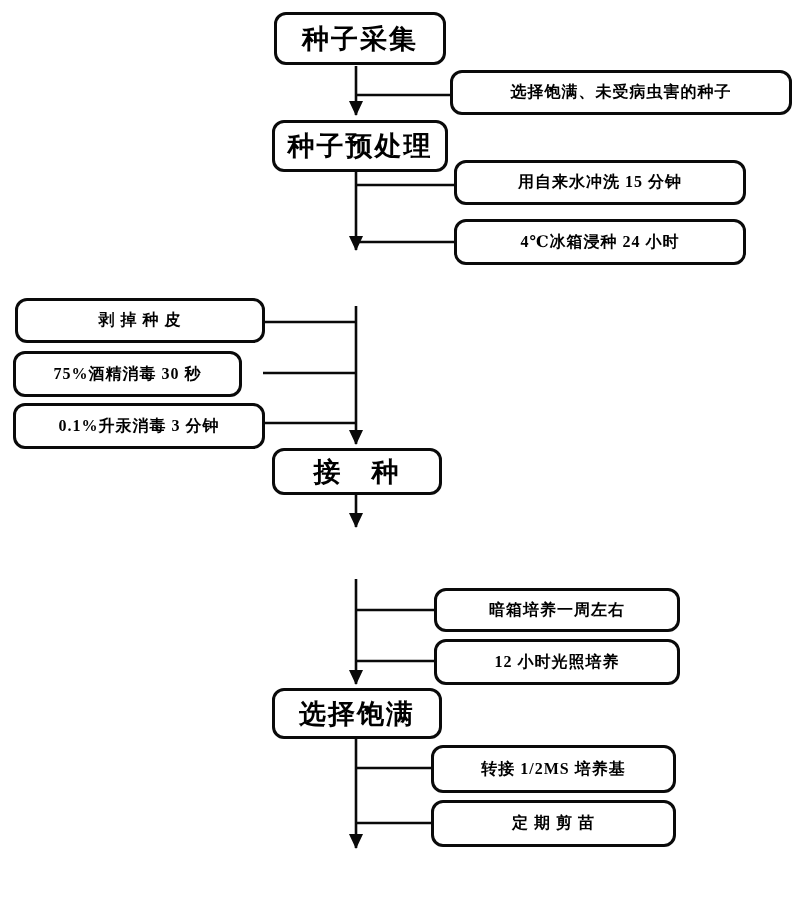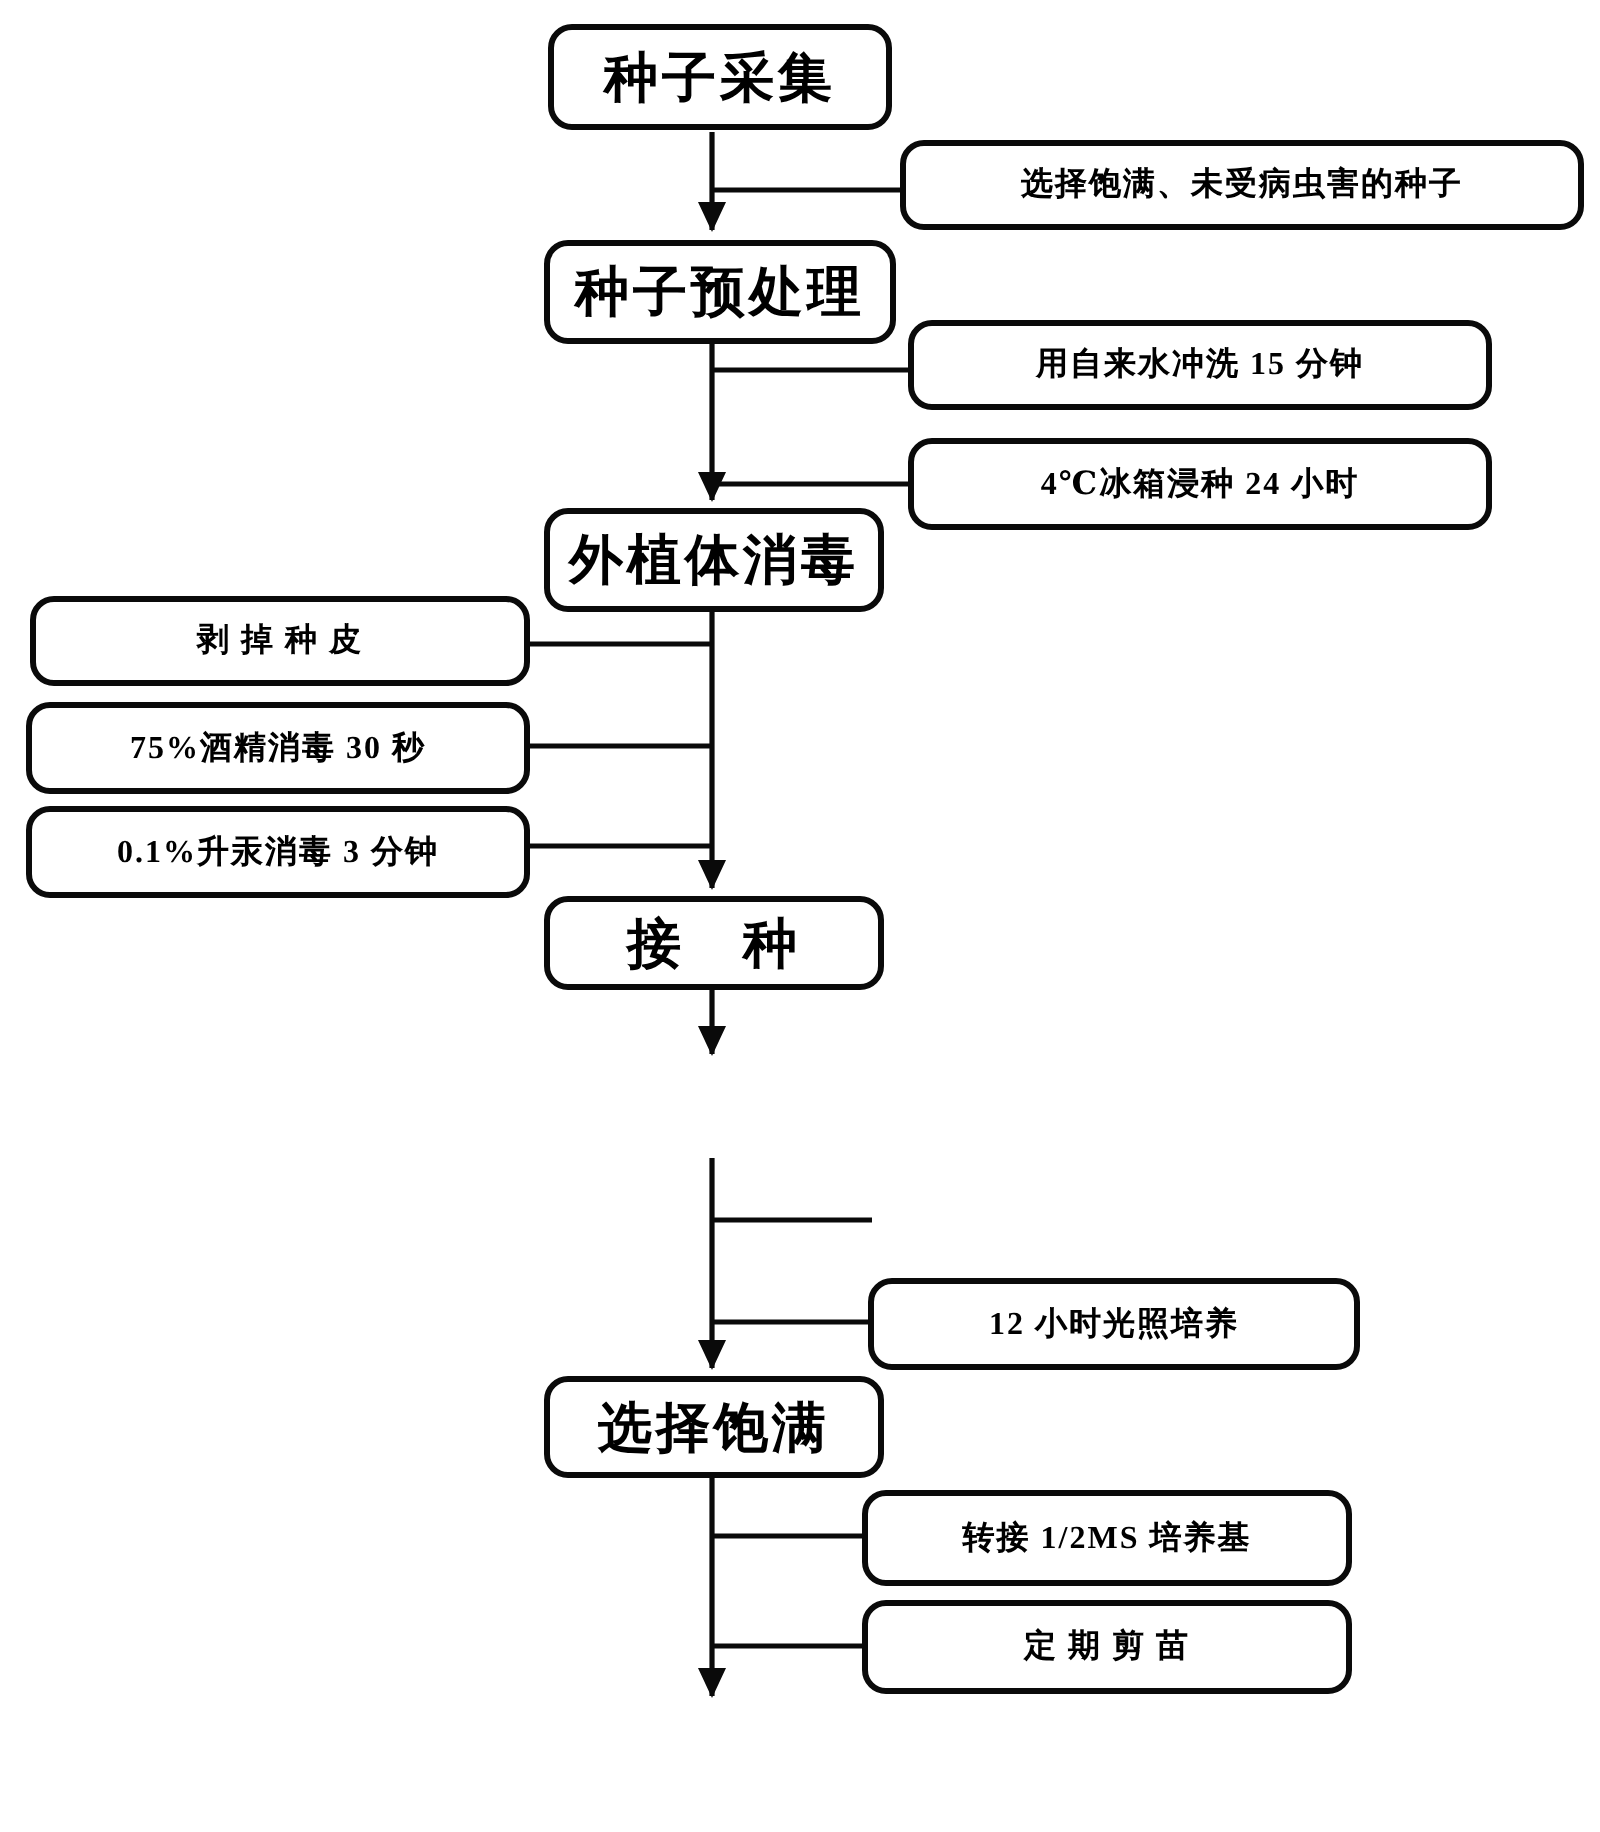--- a/index.html
+++ b/index.html
@@ -56,40 +56,40 @@
 
     <line x1="263" y1="322" x2="356" y2="322" stroke="#0a0a0a" stroke-width="2.4"></line>
     <line x1="263" y1="373" x2="356" y2="373" stroke="#0a0a0a" stroke-width="2.4"></line>
     <line x1="263" y1="423" x2="356" y2="423" stroke="#0a0a0a" stroke-width="2.4"></line>
   </svg>
 
   <div class="node main-node" style="left:274px;top:12px;width:172px;height:53px;">种子采集</div>
 
   <div class="node main-node" style="left:272px;top:120px;width:176px;height:52px;">种子预处理</div>
 
-  <div class="node main-node" style="left:272px;top:254px;width:170px;height:52px;">外植体消毒</div>
 
   <div class="node main-node" style="left:272px;top:448px;width:170px;height:47px;">接　种</div>
 
 
   <div class="node main-node" style="left:272px;top:688px;width:170px;height:51px;">选择饱满</div>
 
 
   <div class="node side-node" style="left:450px;top:70px;width:342px;height:45px;">选择饱满、未受病虫害的种子</div>
 
   <div class="node side-node" style="left:454px;top:160px;width:292px;height:45px;">用自来水冲洗 15 分钟</div>
 
   <div class="node side-node" style="left:454px;top:219px;width:292px;height:46px;">4℃冰箱浸种 24 小时</div>
 
+  <div class="node side-node" style="left:434px;top:588px;width:246px;height:44px;">暗箱培养一周左右</div>
 
   <div class="node side-node" style="left:434px;top:639px;width:246px;height:46px;">12 小时光照培养</div>
 
   <div class="node side-node" style="left:431px;top:745px;width:245px;height:48px;">转接 1/2MS 培养基</div>
 
   <div class="node side-node" style="left:431px;top:800px;width:245px;height:47px;">定 期 剪 苗</div>
 
   <div class="node side-node" style="left:15px;top:298px;width:250px;height:45px;">剥 掉 种 皮</div>
 
-  <div class="node side-node" style="left:13px;top:351px;width:252px;height:46px;">75%酒精消毒 30 秒</div>
+  <div class="node side-node" style="left:13px;top:351px;width:229px;height:46px;">75%酒精消毒 30 秒</div>
 
   <div class="node side-node" style="left:13px;top:403px;width:252px;height:46px;">0.1%升汞消毒 3 分钟</div>
 
 </div>
 
 </body></html>

